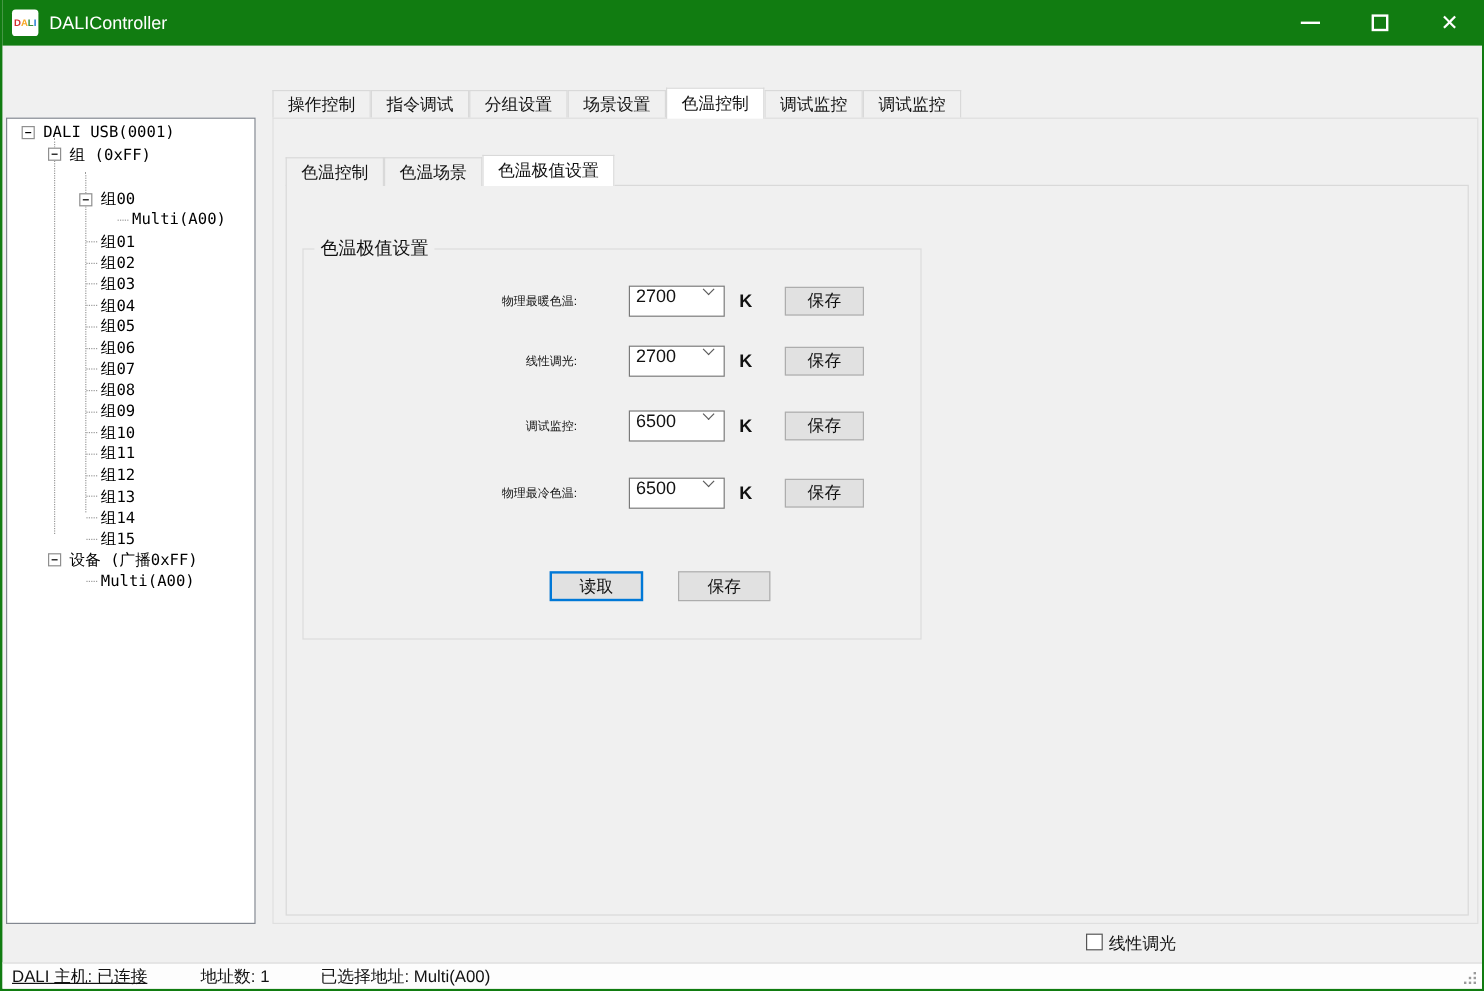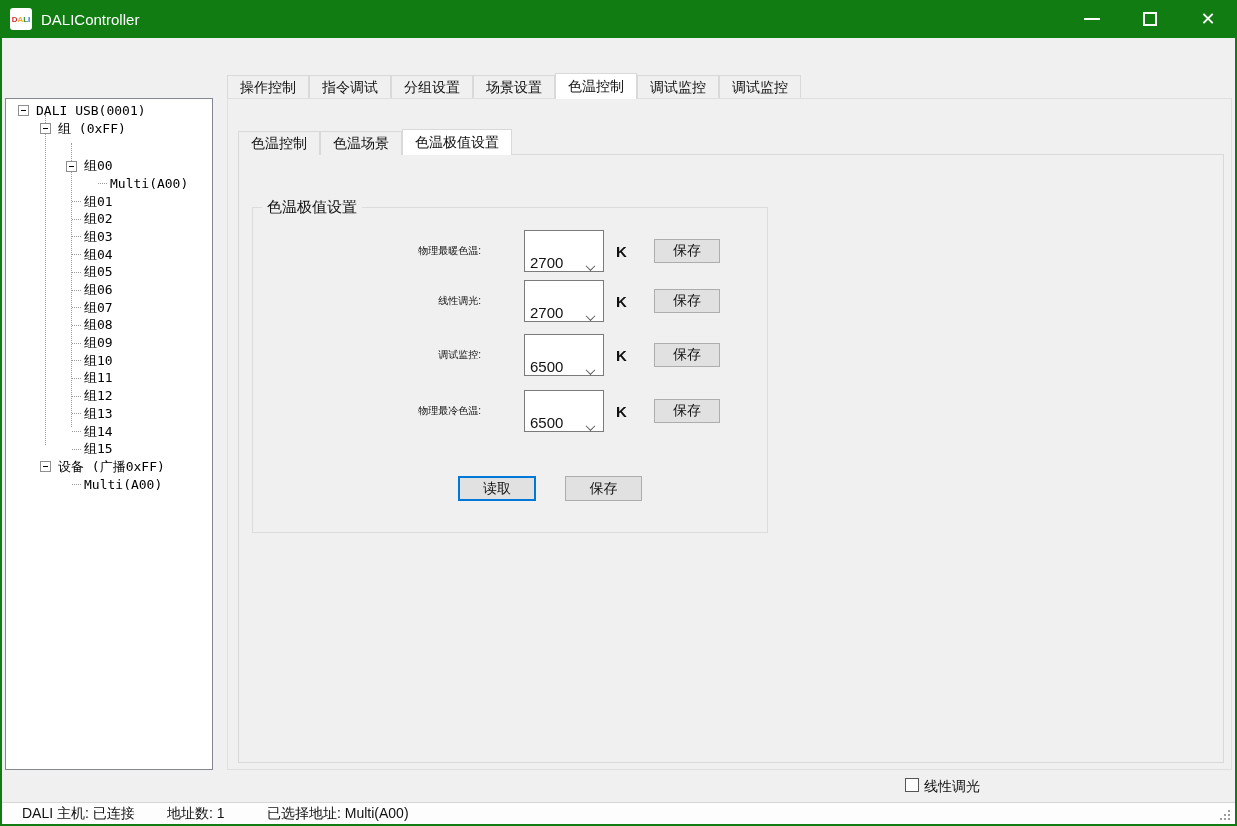--- a/index.html
+++ b/index.html
@@ -41,36 +41,36 @@
   .tab.sel { height:26px; background:#ffffff; position:relative; z-index:3; border-color:#d9d9d9; }
   .main-page { position:absolute; left:225px; top:98px; width:1005px; height:672px; background:#f0f0f0; border:1px solid #dfdfdf; z-index:1; }
   
   .sub-tabs { position:absolute; left:236px; top:129px; height:26px; display:flex; align-items:flex-end; z-index:2; }
   .sub-page { position:absolute; left:236px; top:154px; width:986px; height:609px; background:#f0f0f0; border:1px solid #d9d9d9; z-index:1; }
   
   .groupbox { position:absolute; left:250px; top:207px; width:516px; height:326px; border:1px solid #dcdcdc; z-index:2; }
   .gb-title { position:absolute; top:-10px; left:9px; background:#f0f0f0; padding:0 5px; font-size:15px; color:#111; }
   .form-row { position:absolute; left:0; height:26px; display:flex; align-items:center; }
   .fr-label { display:inline-block; width:150px; margin-left:78px; text-align:right; font-size:10px; color:#111; }
-  .combo { width:80px; height:42px; margin-left:43px; background:#fff; border:1px solid #7a7a7a; display:flex; align-items:flex-end; justify-content:space-between; padding:0 9px 0 5px; }
+  .combo { width:80px; height:26px; margin-left:43px; background:#fff; border:1px solid #7a7a7a; display:flex; align-items:flex-start; justify-content:space-between; padding:0 9px 0 5px; }
   .combo-val { font-size:15px; color:#111; }
   .chev { width:7px; height:7px; border-right:1.4px solid #5a5a5a; border-bottom:1.4px solid #5a5a5a; transform:rotate(45deg) translate(-1px,-1px); }
   .unit { font-size:15px; font-weight:bold; color:#111; margin-left:12px; width:14px; }
   .btn { background:#e1e1e1; border:1px solid #adadad; font-size:14px; color:#111; font-family:"Liberation Sans", sans-serif; display:inline-flex; align-items:center; justify-content:center; }
   .btn.small { width:66px; height:24px; margin-left:24px; }
   .btn.read { position:absolute; left:205px; top:268px; width:78px; height:25px; border:2px solid #0078d7; }
   .btn.save-b { position:absolute; left:312px; top:268px; width:77px; height:25px; }
   
   .chk-wrap { position:absolute; left:903px; top:778px; display:flex; align-items:flex-start; }
   .chk-box { width:14px; height:14px; background:#fff; border:1px solid #555; margin-right:5px; }
   .chk-label { font-size:14px; color:#111; }
   
   .statusbar { position:absolute; left:0; right:0; bottom:0; height:22px; background:#fdfdfd; border-top:1px solid #d7d7d7; font-size:14px; color:#111; }
   .st { position:absolute; top:2px; }
-  .st1 { left:20px; } .st2 { left:165px; } .st3 { left:265px; }
+  .st1 { left:8px;text-decoration:underline; } .st2 { left:165px; } .st3 { left:265px; }
   .grip { position:absolute; right:5px; bottom:4px; width:2px; height:2px; background:#9a9a9a;
           box-shadow:-4px 0 #9a9a9a, -8px 0 #9a9a9a, 0 -4px #9a9a9a, -4px -4px #9a9a9a, 0 -8px #9a9a9a; }
 </style>
 </head>
 <body>
 
 <div id="window">
 
   <div class="titlebar">
     <div class="app-icon">

